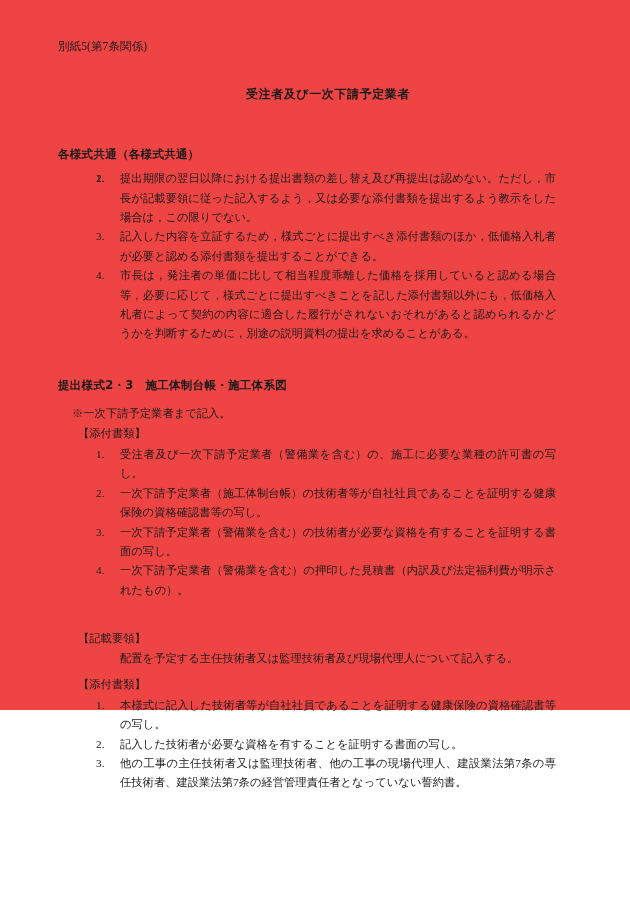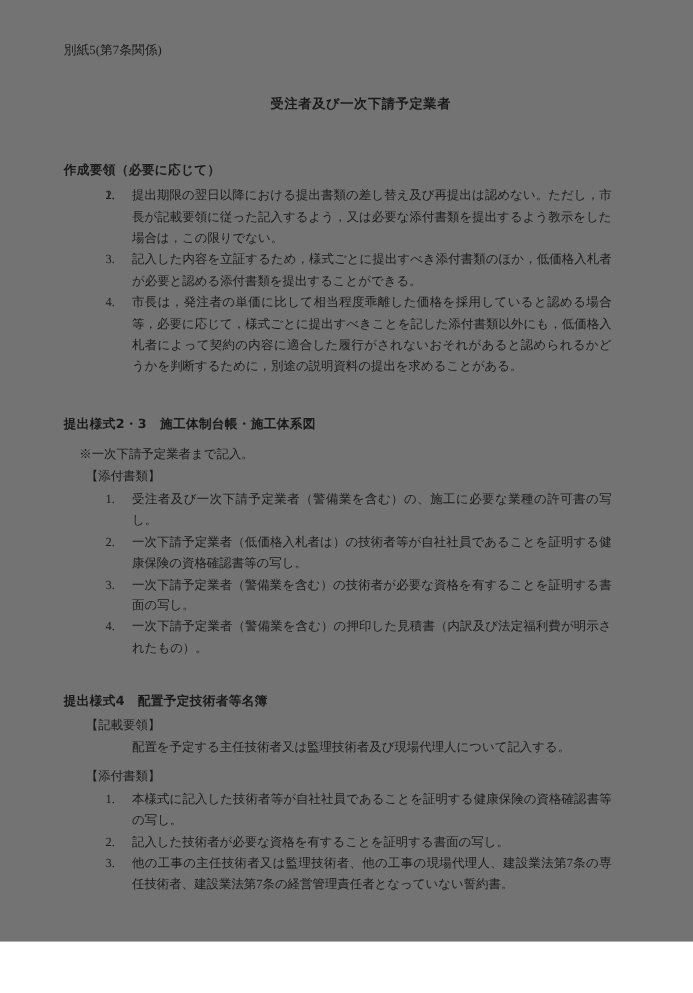--- a/index.html
+++ b/index.html
@@ -11,22 +11,22 @@
     width: 630px;
     height: 903px;
     overflow: hidden;
     font-family: "Liberation Serif", "DejaVu Serif", serif;
     color: #1a1a1a;
     -webkit-font-smoothing: antialiased;
   }
   .page {
     position: relative;
     width: 630px;
-    height: 856px;
-    background: #737373;
+    height: 710px;
+    background: #ef4444;
     box-sizing: border-box;
     padding: 38px 72px 40px 58px;
   }
   .doc-ref {
     font-size: 11.5px;
     line-height: 1.4;
     letter-spacing: 0.1px;
     margin: 0 0 32px 0;
   }
   .doc-title {
@@ -99,47 +99,46 @@
 </head>
 <body>
 
 <div class="page">
 
   <div class="doc-ref">別紙5(第7条関係)</div>
 
   <div class="doc-title">受注者及び一次下請予定業者</div>
 
   <div class="section">
-    <div class="section-heading">作成要領（必要に応じて）</div>
+    <div class="section-heading">各様式共通（各様式共通）</div>
     <ol class="numlist">
       <li><span class="marker">1.</span></li>
       <li><span class="marker">2.</span><span>提出期限の翌日以降における提出書類の差し替え及び再提出は認めない。ただし，市長が記載要領に従った記入するよう，又は必要な添付書類を提出するよう教示をした場合は，この限りでない。</span></li>
       <li><span class="marker">3.</span><span>記入した内容を立証するため，様式ごとに提出すべき添付書類のほか，低価格入札者が必要と認める添付書類を提出することができる。</span></li>
       <li><span class="marker">4.</span><span>市長は，発注者の単価に比して相当程度乖離した価格を採用していると認める場合等，必要に応じて，様式ごとに提出すべきことを記した添付書類以外にも，低価格入札者によって契約の内容に適合した履行がされないおそれがあると認められるかどうかを判断するために，別途の説明資料の提出を求めることがある。</span></li>
     </ol>
   </div>
 
   <div class="sec-gap-lg"></div>
 
   <div class="section">
     <div class="section-heading">提出様式2・3　施工体制台帳・施工体系図</div>
     <div class="note-line">※一次下請予定業者まで記入。</div>
     <div class="sub-label">【添付書類】</div>
     <ol class="numlist">
       <li><span class="marker">1.</span><span>受注者及び一次下請予定業者（警備業を含む）の、施工に必要な業種の許可書の写し。</span></li>
-      <li><span class="marker">2.</span><span>一次下請予定業者（低価格入札者は）の技術者等が自社社員であることを証明する健康保険の資格確認書等の写し。</span></li>
+      <li><span class="marker">2.</span><span>一次下請予定業者（施工体制台帳）の技術者等が自社社員であることを証明する健康保険の資格確認書等の写し。</span></li>
       <li><span class="marker">3.</span><span>一次下請予定業者（警備業を含む）の技術者が必要な資格を有することを証明する書面の写し。</span></li>
       <li><span class="marker">4.</span><span>一次下請予定業者（警備業を含む）の押印した見積書（内訳及び法定福利費が明示されたもの）。</span></li>
     </ol>
   </div>
 
   <div class="sec-gap-md"></div>
 
   <div class="section">
-    <div class="section-heading">提出様式4　配置予定技術者等名簿</div>
     <div class="sub-label">【記載要領】</div>
     <div class="sub-para">配置を予定する主任技術者又は監理技術者及び現場代理人について記入する。</div>
     <div class="sub-label">【添付書類】</div>
     <ol class="numlist">
       <li><span class="marker">1.</span><span>本様式に記入した技術者等が自社社員であることを証明する健康保険の資格確認書等の写し。</span></li>
       <li><span class="marker">2.</span><span>記入した技術者が必要な資格を有することを証明する書面の写し。</span></li>
       <li><span class="marker">3.</span><span>他の工事の主任技術者又は監理技術者、他の工事の現場代理人、建設業法第7条の専任技術者、建設業法第7条の経営管理責任者となっていない誓約書。</span></li>
     </ol>
   </div>
 

